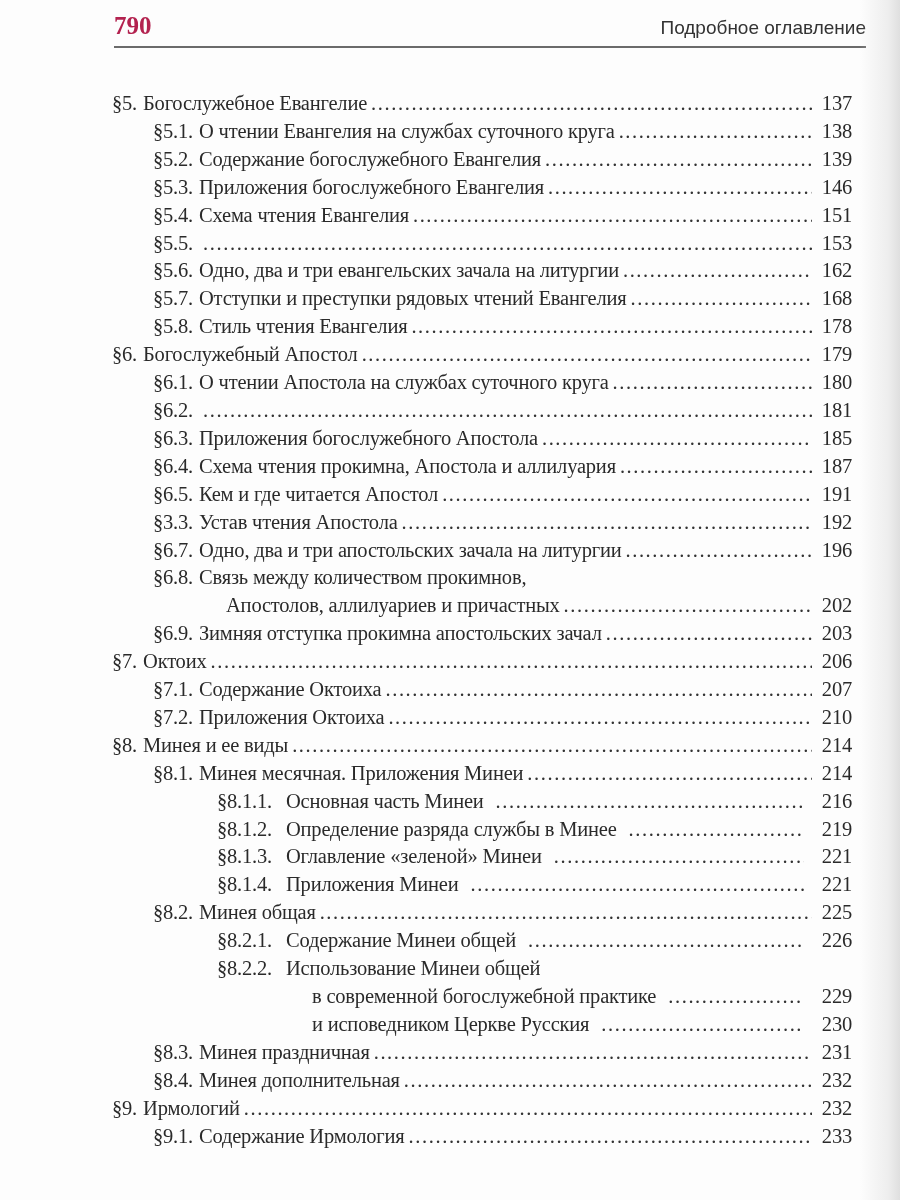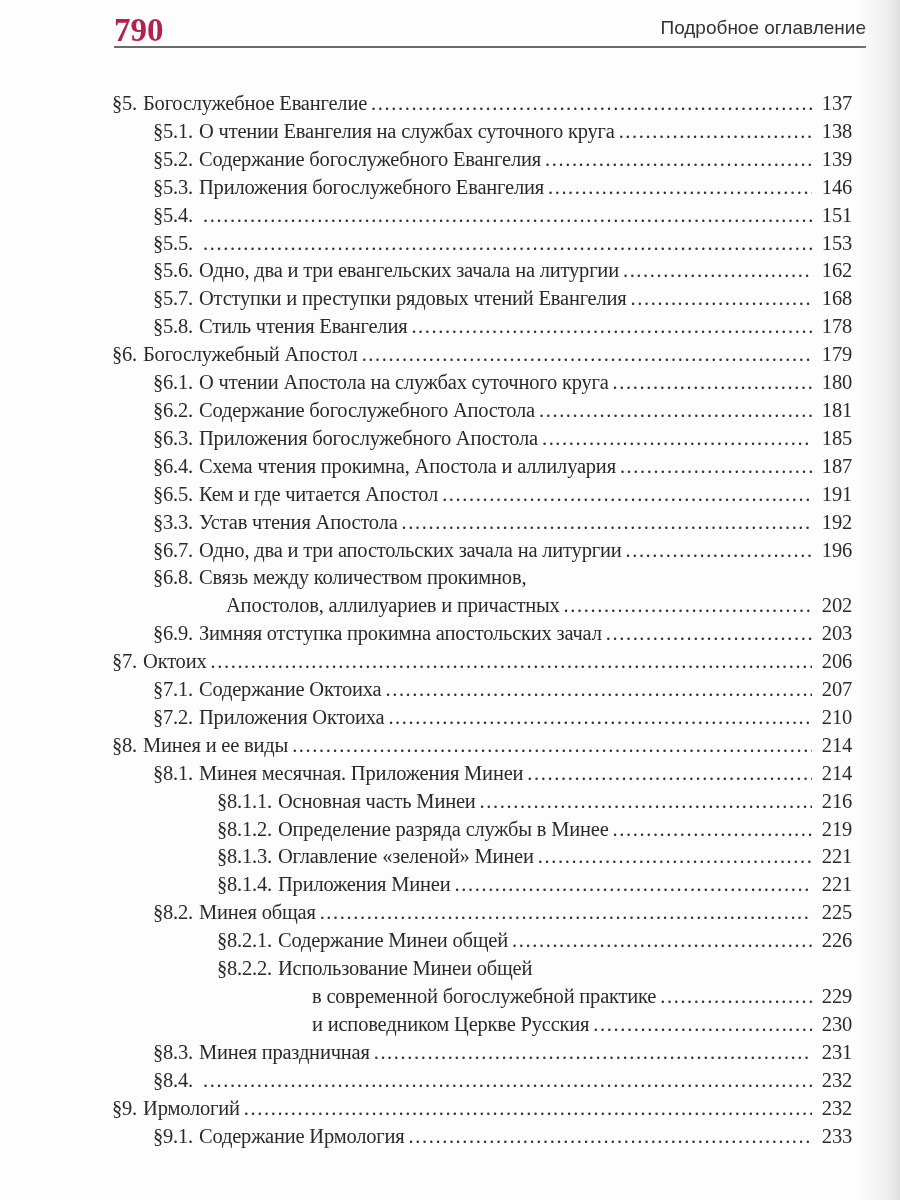--- a/index.html
+++ b/index.html
@@ -14,21 +14,21 @@
     position: absolute; top: 0; right: 0; width: 40px; height: 1200px;
     background: linear-gradient(to right, rgba(255,255,255,0) 0%, rgba(225,225,225,0.55) 70%, rgba(210,210,210,0.7) 100%);
     pointer-events: none;
   }
   .header {
     position: absolute; left: 114px; top: 12px; width: 752px; height: 34px;
   }
   .page-number {
     position: absolute; left: 0; top: 0;
     font-family: "Liberation Serif", serif;
-    font-weight: bold; font-size: 33px; color: #b3224f;
+    font-weight: bold; font-size: 25px; color: #b3224f;
   }
   .running-title {
     position: absolute; right: 0; top: 5px;
     font-family: "Liberation Sans", sans-serif;
     font-size: 19px; color: #333;
   }
   .header-rule {
     position: absolute; left: 114px; top: 46px; width: 752px; height: 2px;
     background: #6b6b6b;
   }
@@ -40,21 +40,21 @@
     font-family: "Liberation Serif", serif;
     font-size: 20.5px;
     line-height: 27.9px;
     letter-spacing: -0.2px;
   }
   .toc-line {
     display: flex; align-items: baseline; white-space: nowrap;
   }
   .lvl-1 .toc-line { padding-left: 0; }
   .lvl-2 .toc-line { padding-left: 41px; }
-  .lvl-3 .toc-line { padding-left: 105px; }
+  .lvl-3 .toc-line { padding-left: 105px; gap: 8px; }
   .lvl-2 .toc-cont { padding-left: 114px; }
   .lvl-3 .toc-cont { padding-left: 200px; align-items: flex-end; }
   .num { margin-right: 6px; }
   .title { }
   .leader {
     flex: 1 1 auto; overflow: hidden; margin: 0 4px;
     color: #333; letter-spacing: 1.6px;
   }
   .leader::after {
     content: "................................................................................................................................................................................";
@@ -99,20 +99,21 @@
       <div class="toc-line">
         <span class="num">§5.3.</span>
         <span class="title">Приложения богослужебного Евангелия</span>
         <span class="leader"></span>
         <span class="page">146</span>
       </div>
     </div>
     <div class="toc-entry lvl-2">
       <div class="toc-line">
         <span class="num">§5.4.</span>
+        <span class="title">Схема чтения Евангелия</span>
         <span class="leader"></span>
         <span class="page">151</span>
       </div>
     </div>
     <div class="toc-entry lvl-2">
       <div class="toc-line">
         <span class="num">§5.5.</span>
         <span class="leader"></span>
         <span class="page">153</span>
       </div>
@@ -153,21 +154,20 @@
       <div class="toc-line">
         <span class="num">§6.1.</span>
         <span class="title">О чтении Апостола на службах суточного круга</span>
         <span class="leader"></span>
         <span class="page">180</span>
       </div>
     </div>
     <div class="toc-entry lvl-2">
       <div class="toc-line">
         <span class="num">§6.2.</span>
-        <span class="title">Содержание богослужебного Апостола</span>
         <span class="leader"></span>
         <span class="page">181</span>
       </div>
     </div>
     <div class="toc-entry lvl-2">
       <div class="toc-line">
         <span class="num">§6.3.</span>
         <span class="title">Приложения богослужебного Апостола</span>
         <span class="leader"></span>
         <span class="page">185</span>
@@ -334,20 +334,21 @@
       <div class="toc-line">
         <span class="num">§8.3.</span>
         <span class="title">Минея праздничная</span>
         <span class="leader"></span>
         <span class="page">231</span>
       </div>
     </div>
     <div class="toc-entry lvl-2">
       <div class="toc-line">
         <span class="num">§8.4.</span>
+        <span class="title">Минея дополнительная</span>
         <span class="leader"></span>
         <span class="page">232</span>
       </div>
     </div>
     <div class="toc-entry lvl-1">
       <div class="toc-line">
         <span class="num">§9.</span>
         <span class="title">Ирмологий</span>
         <span class="leader"></span>
         <span class="page">232</span>

